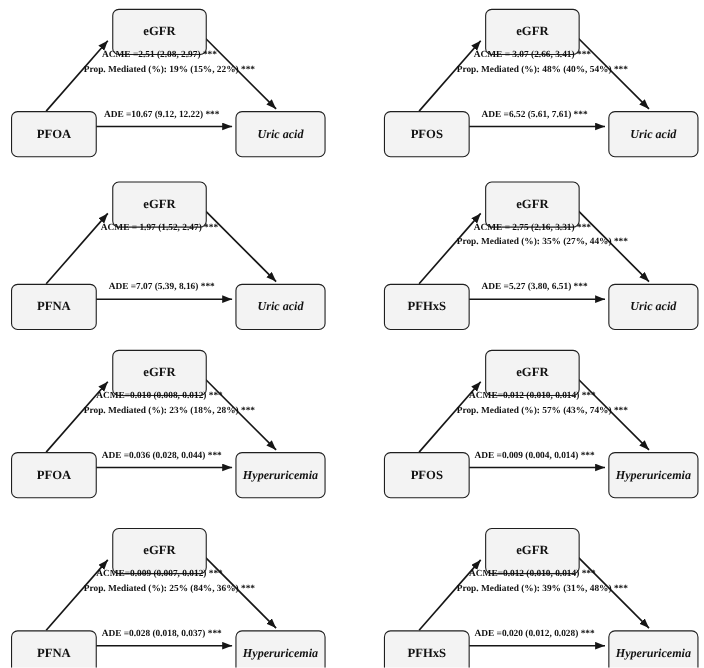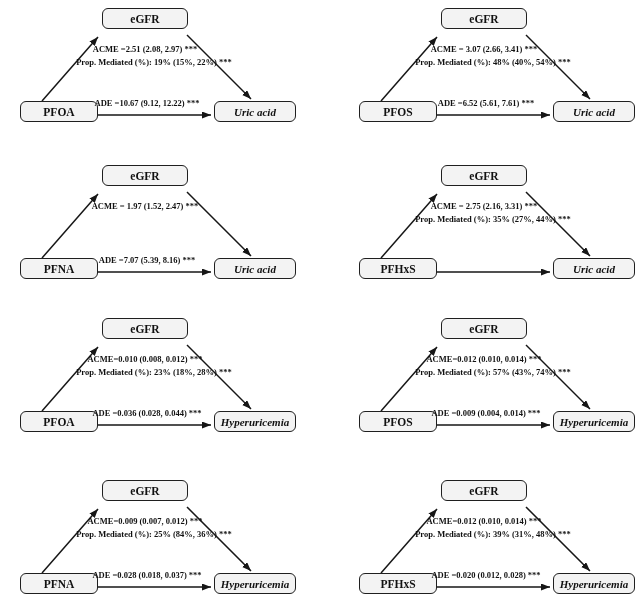--- a/index.html
+++ b/index.html
@@ -35,34 +35,34 @@
     left: 0;
     top: 0;
   }
   .arrows line {
     stroke: #161616;
     stroke-width: 1.5;
   }
   .nodebox {
     position: absolute;
     box-sizing: border-box;
-    height: 21px;
+    height: 42px;
     background: #f3f3f3;
     border: 1.4px solid #1f1f1f;
     border-radius: 6px;
     display: flex;
     align-items: center;
     justify-content: center;
     font-weight: bold;
     font-size: 11.5px;
     color: #111111;
     white-space: nowrap;
   }
   .box-mediator { left: 100px; top: 4px;  width: 86px; }
-  .box-exposure { left: 18px;   top: 97px; width: 78px; }
+  .box-exposure { left: 8px;   top: 97px; width: 78px; }
   .box-outcome  { left: 212px; top: 97px; width: 82px; font-size: 11px; font-style: italic; }
   .lbl {
     position: absolute;
     left: 0;
     width: 300px;
     text-align: center;
     font-weight: bold;
     font-size: 8.5px;
     color: #111111;
     white-space: nowrap;
@@ -160,20 +160,21 @@
           <span>eGFR</span>
         </div>
       <div class="nodebox box-exposure">
           <span>PFHxS</span>
         </div>
       <div class="nodebox box-outcome">
           <span>Uric acid</span>
         </div>
       <div class="lbl lbl-acme">ACME = 2.75 (2.16, 3.31) ***</div>
       <div class="lbl lbl-prop">Prop. Mediated (%): 35% (27%, 44%) ***</div>
+      <div class="lbl lbl-ade">ADE =5.27 (3.80, 6.51) ***</div>
     </div>
   </div>
 
   <div class="panel" style="left:0;top:314px">
     <div class="inner">
       <svg class="arrows" width="300" height="140">
         <line x1="40" y1="97" x2="96" y2="33" marker-end="url(#ah)"></line>
         <line x1="185" y1="31" x2="249" y2="95" marker-end="url(#ah)"></line>
         <line x1="81" y1="111" x2="209" y2="111" marker-end="url(#ah)"></line>
       </svg>

